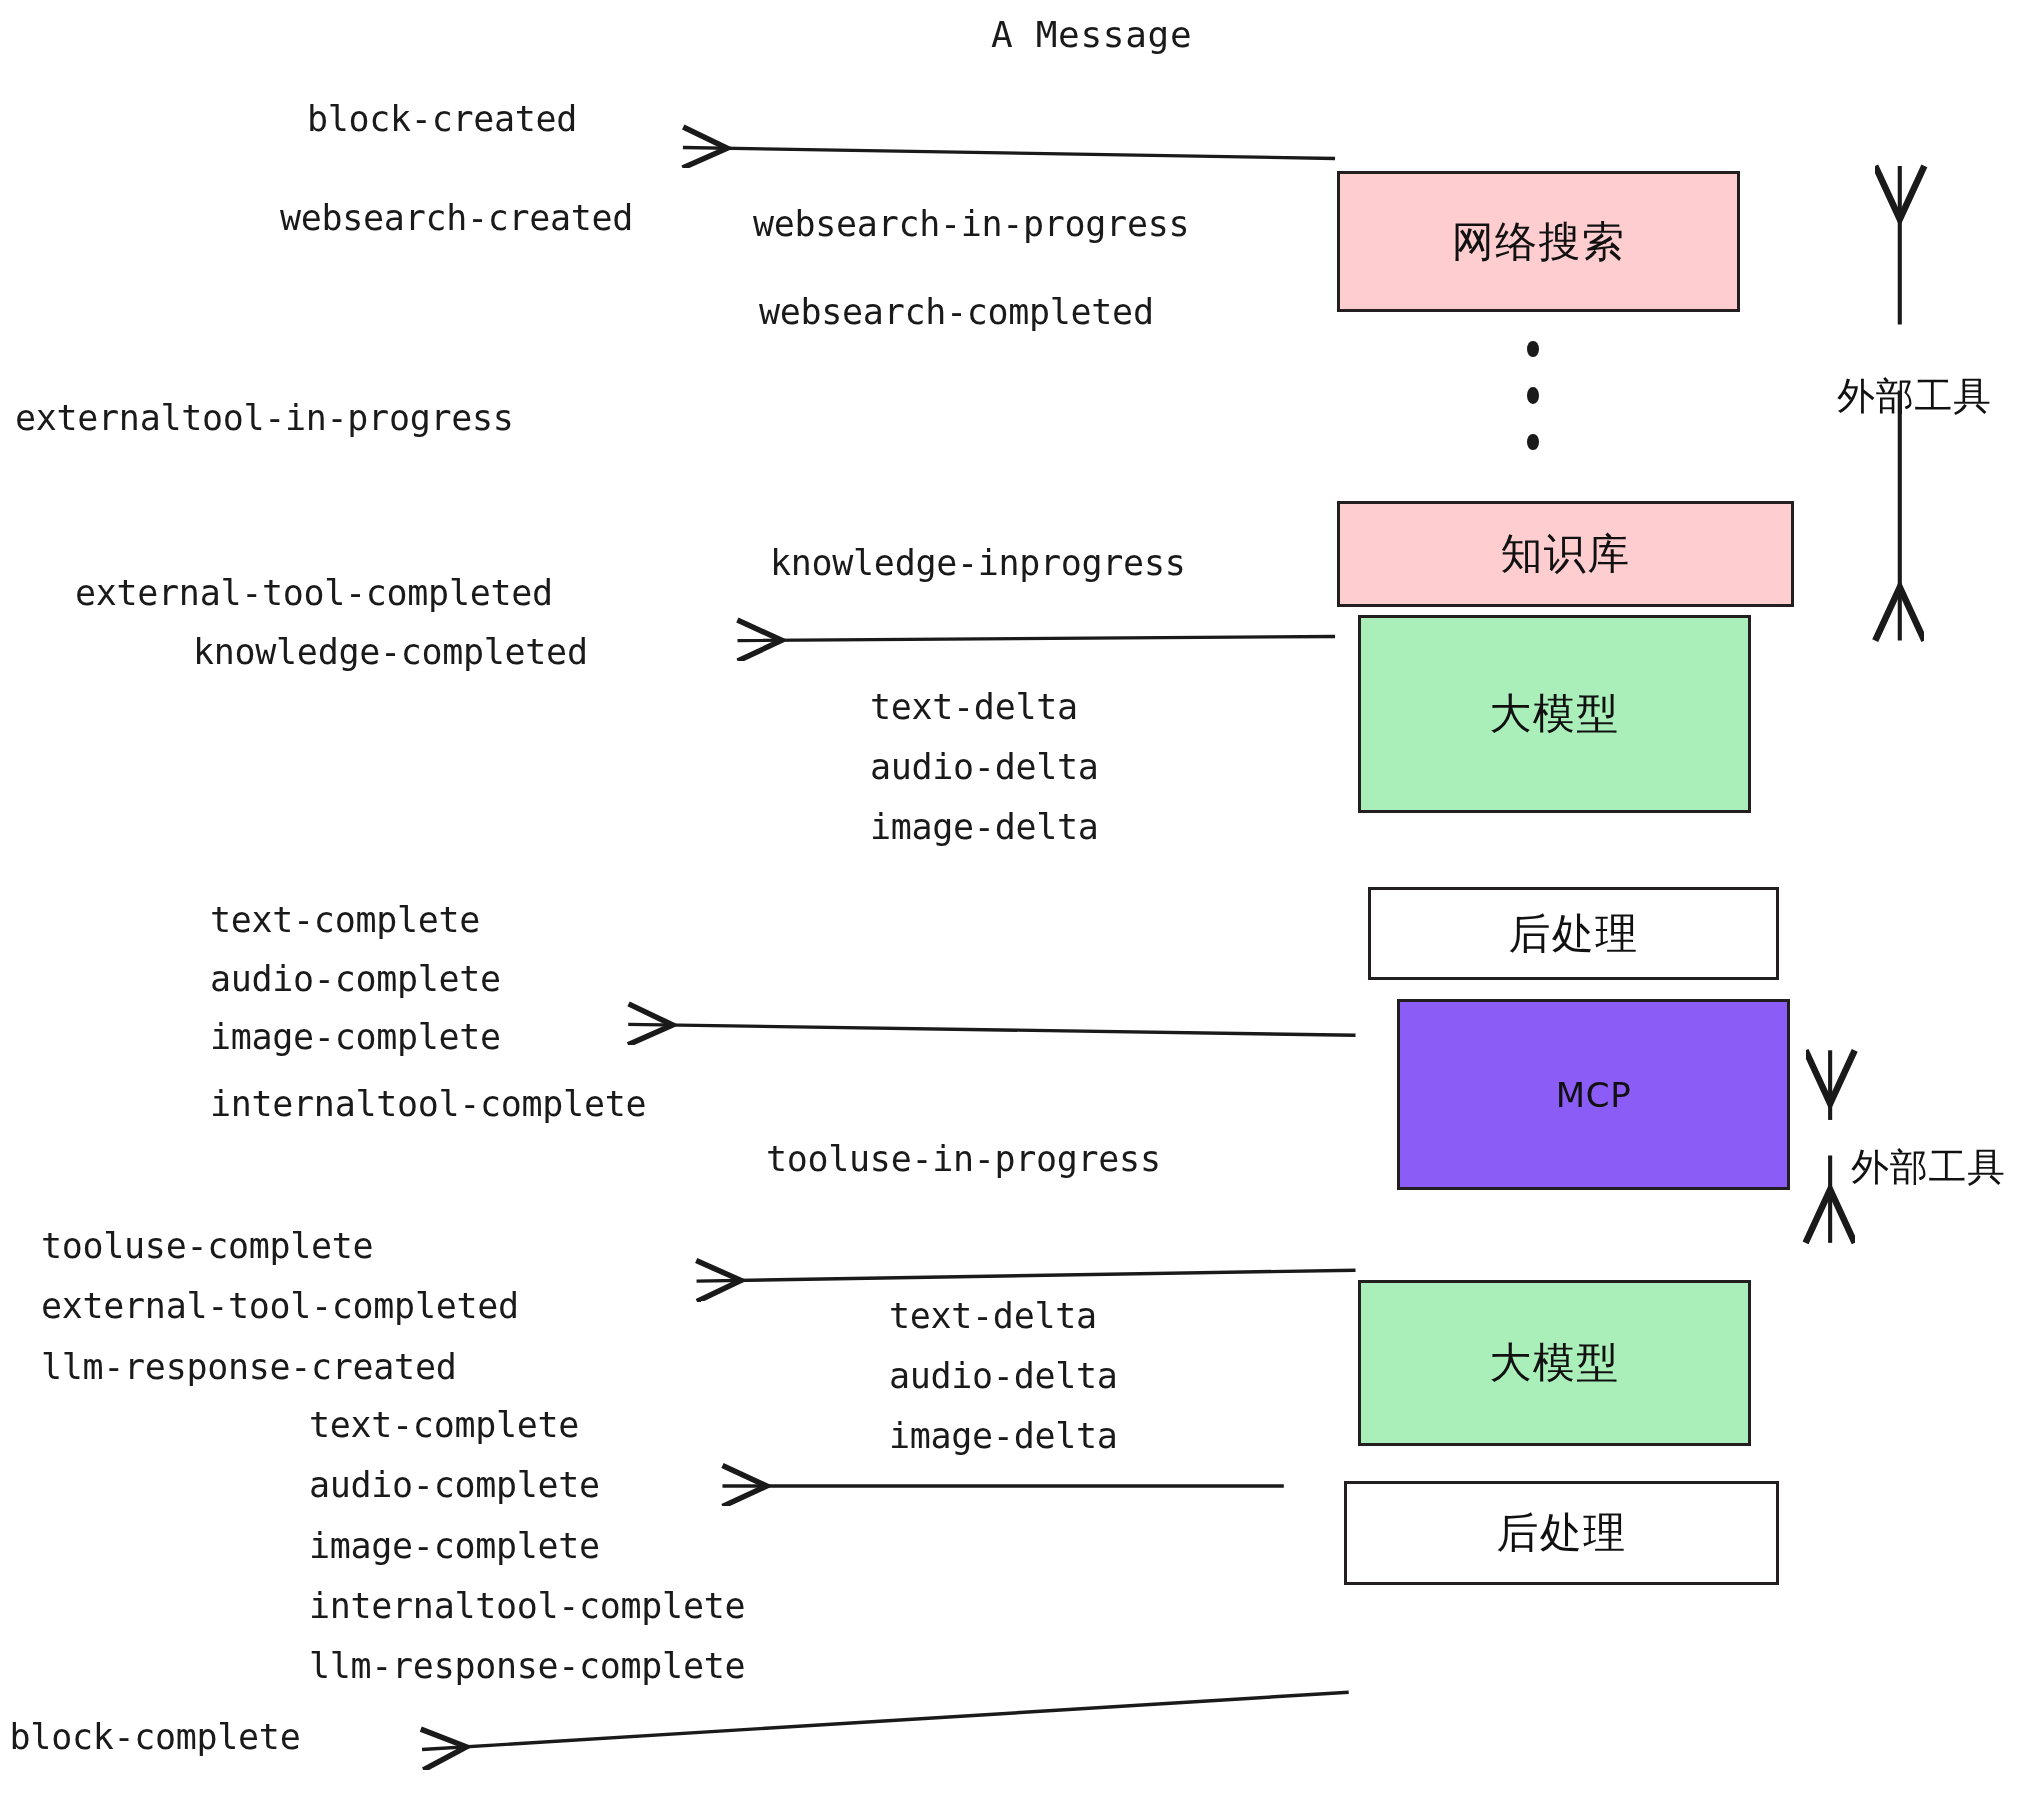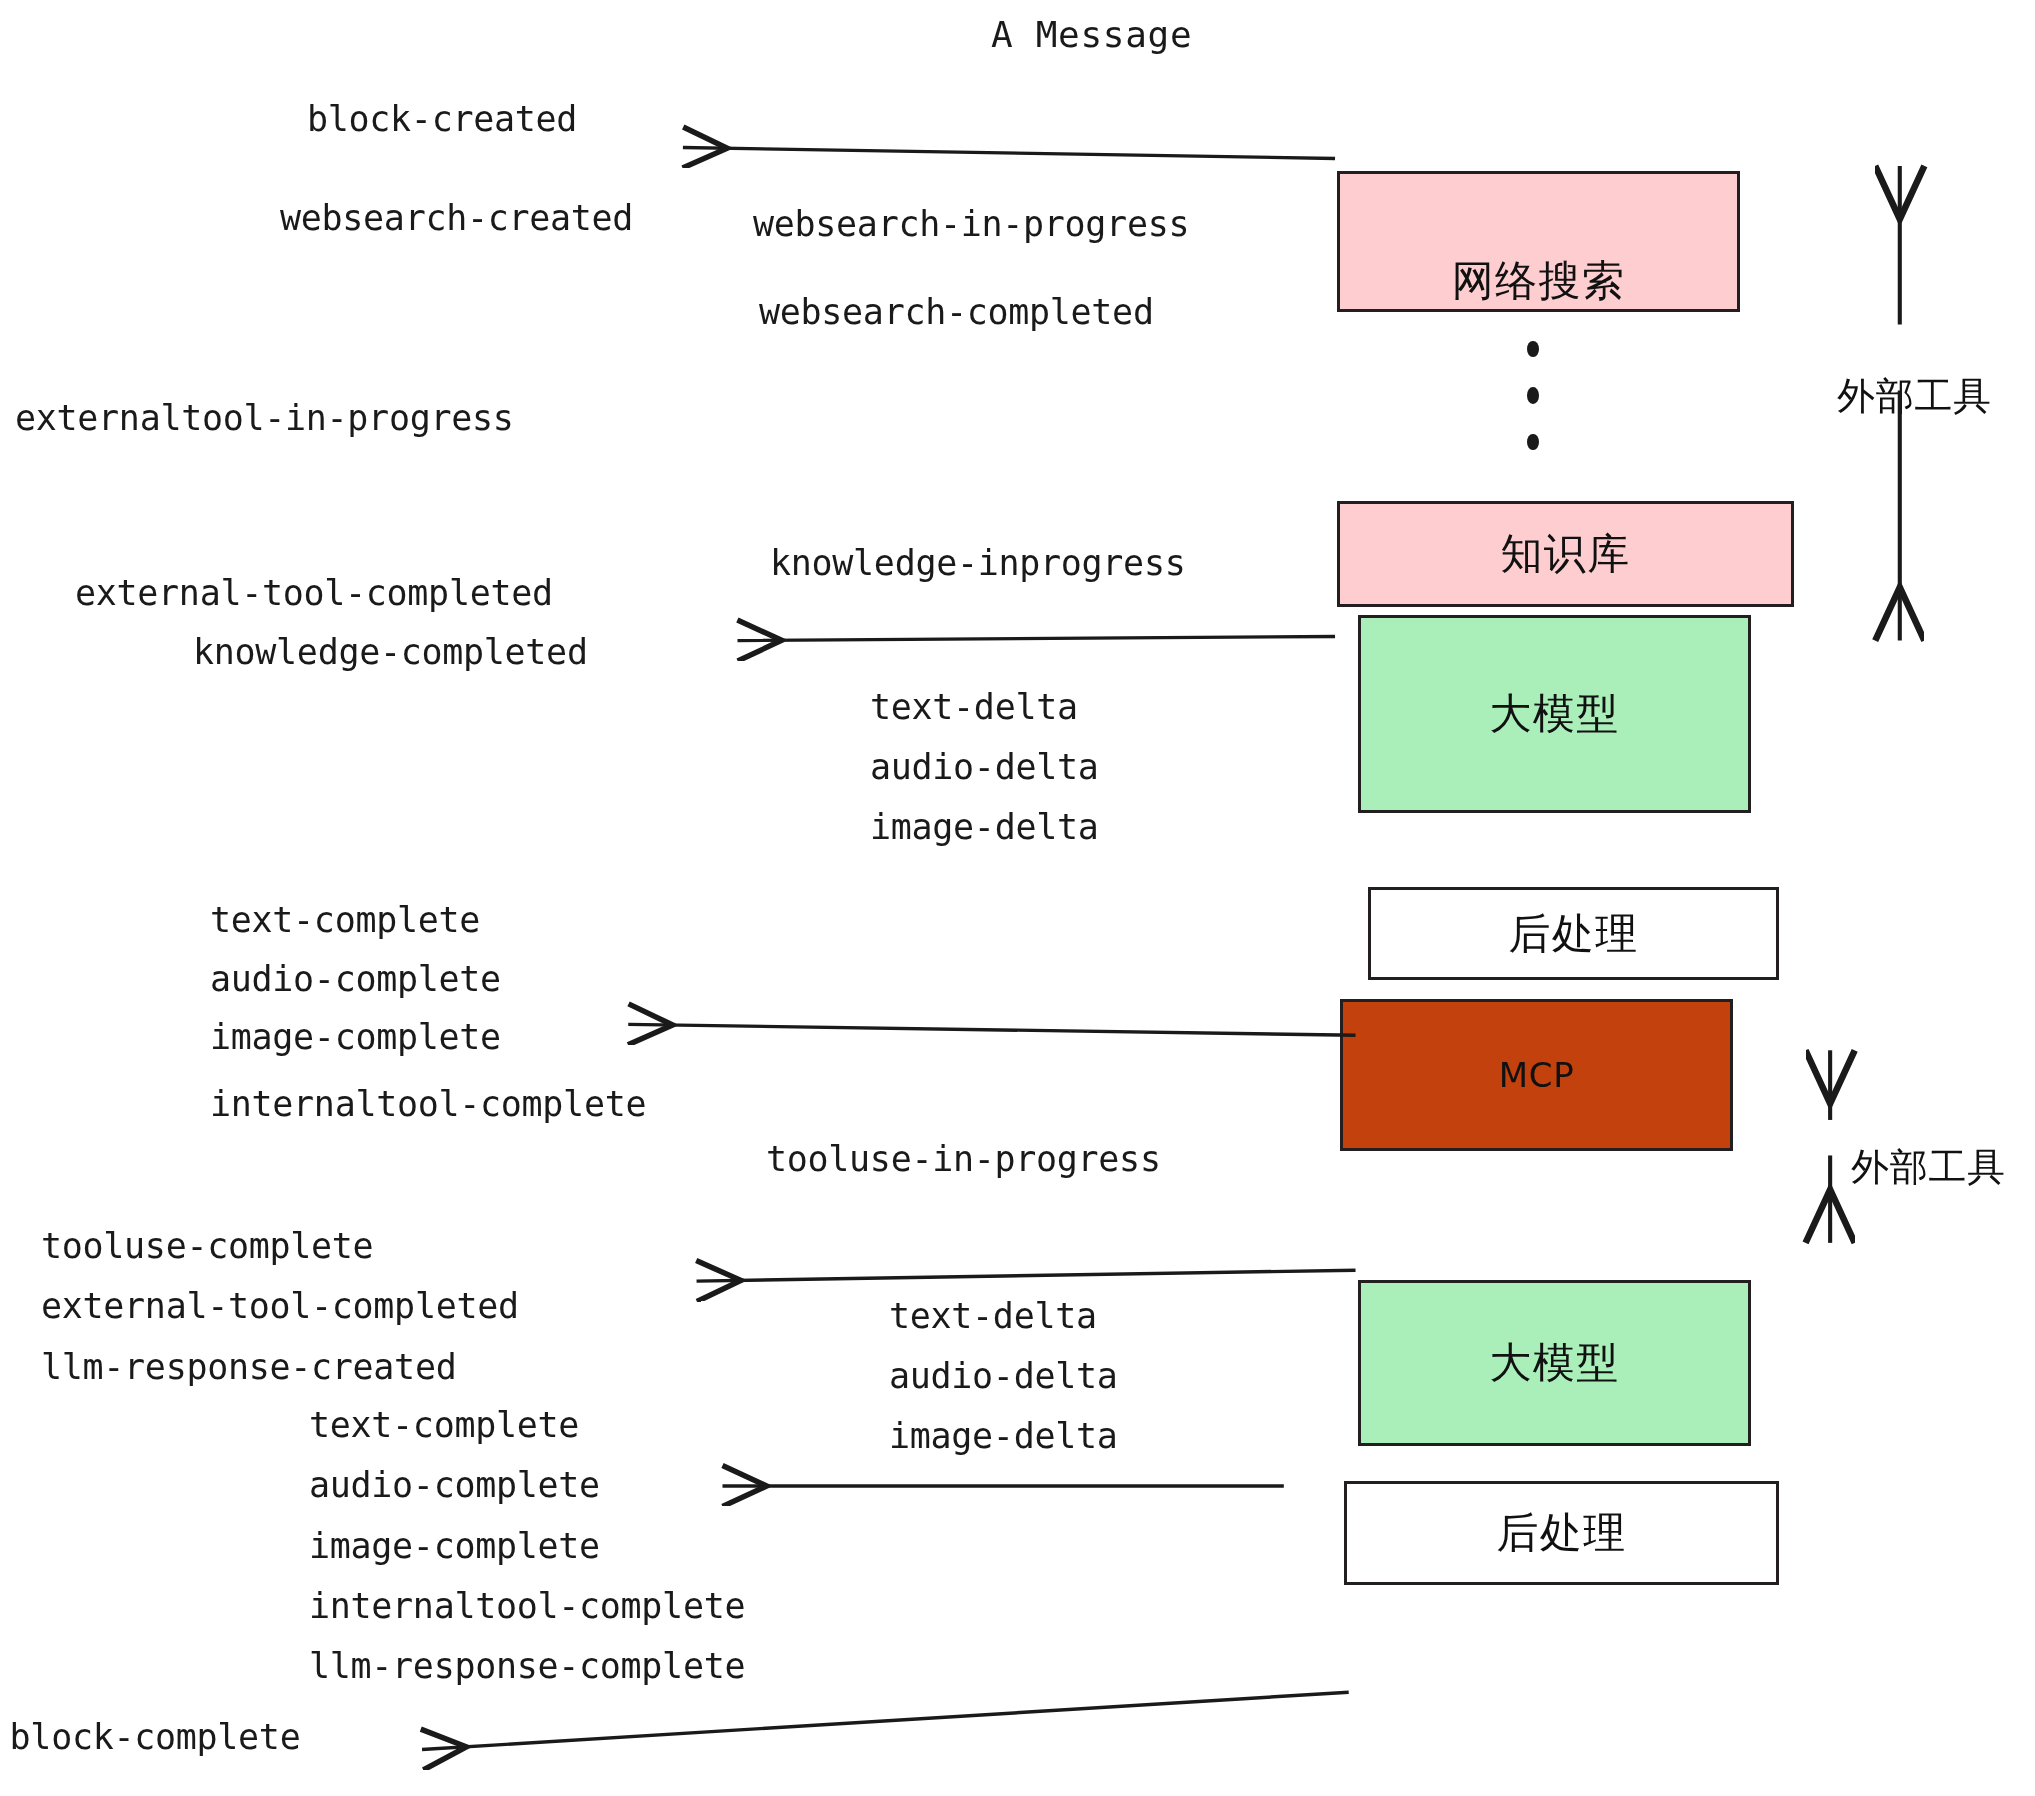--- a/index.html
+++ b/index.html
@@ -110,21 +110,21 @@
   <div class="evt" style="left:889px; top:1299px;">text-delta</div>
   <div class="evt" style="left:889px; top:1359px;">audio-delta</div>
   <div class="evt" style="left:889px; top:1419px;">image-delta</div>
   <div class="evt" style="left:309px; top:1408px;">text-complete</div>
   <div class="evt" style="left:309px; top:1468px;">audio-complete</div>
   <div class="evt" style="left:309px; top:1529px;">image-complete</div>
   <div class="evt" style="left:309px; top:1589px;">internaltool-complete</div>
   <div class="evt" style="left:309px; top:1649px;">llm-response-complete</div>
   <div class="evt" style="left:9.6px; top:1720px;">block-complete</div>
 
-  <div class="node" style="left:1337px; top:171px; width:403px; height:141px; background:#fecdd0;align-items:flex-end;">
+  <div class="node" style="left:1337px; top:171px; width:403px; height:141px; background:#fecdd0;">
     <span>网络搜索</span>
   </div>
 
   <div class="dots" style="left:1526px; top:341px; width:13.7px; height:109px;">
     <i></i>
       <i></i>
       <i></i>
   </div>
 
   <div class="node" style="left:1337px; top:501px; width:457px; height:106px; background:#fecdd0;">
@@ -132,21 +132,21 @@
   </div>
 
   <div class="node" style="left:1358px; top:615px; width:393px; height:198px; background:#aaeeba;">
     <span>大模型</span>
   </div>
 
   <div class="node" style="left:1368px; top:887px; width:411px; height:93px; background:#ffffff;">
     <span>后处理</span>
   </div>
 
-  <div class="node mcp-label" style="left:1340px; top:999px; width:393px; height:152px; background:#c2410c;">
+  <div class="node mcp-label" style="left:1397px; top:999px; width:393px; height:191px; background:#8b5cf6;">
     <span>MCP</span>
   </div>
 
   <div class="node" style="left:1358px; top:1280px; width:393px; height:166px; background:#aaeeba;">
     <span>大模型</span>
   </div>
 
   <div class="node" style="left:1344px; top:1481px; width:435px; height:104px; background:#ffffff;">
     <span>后处理</span>
   </div>

